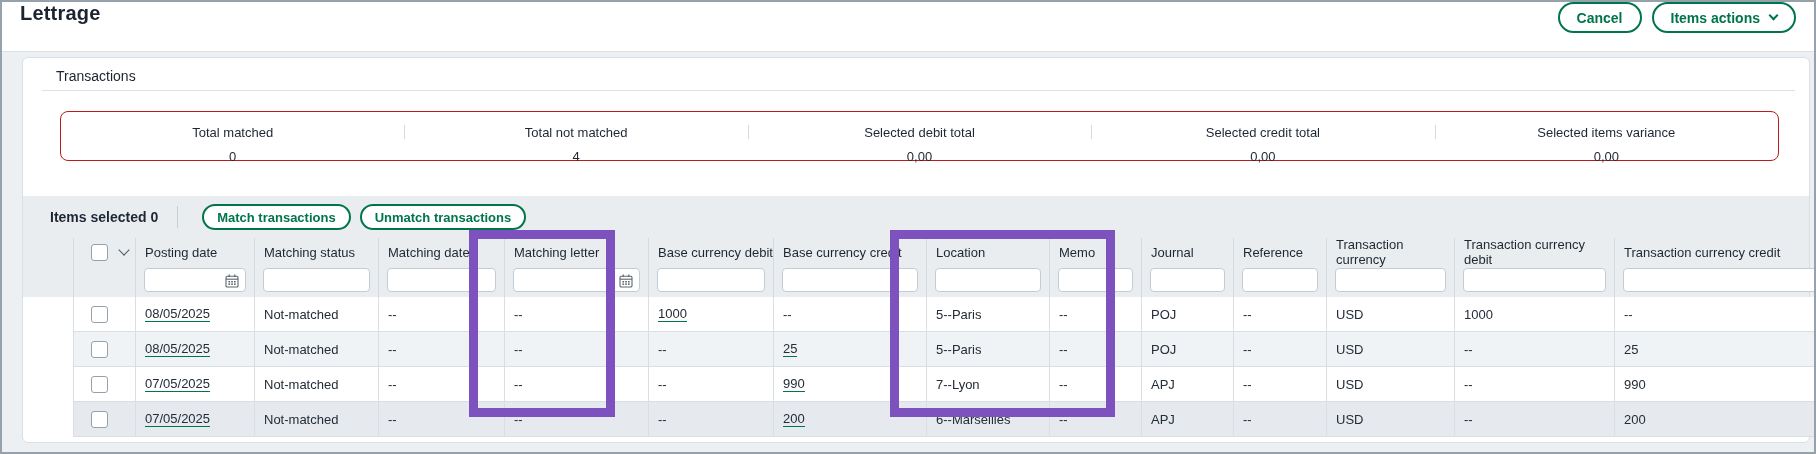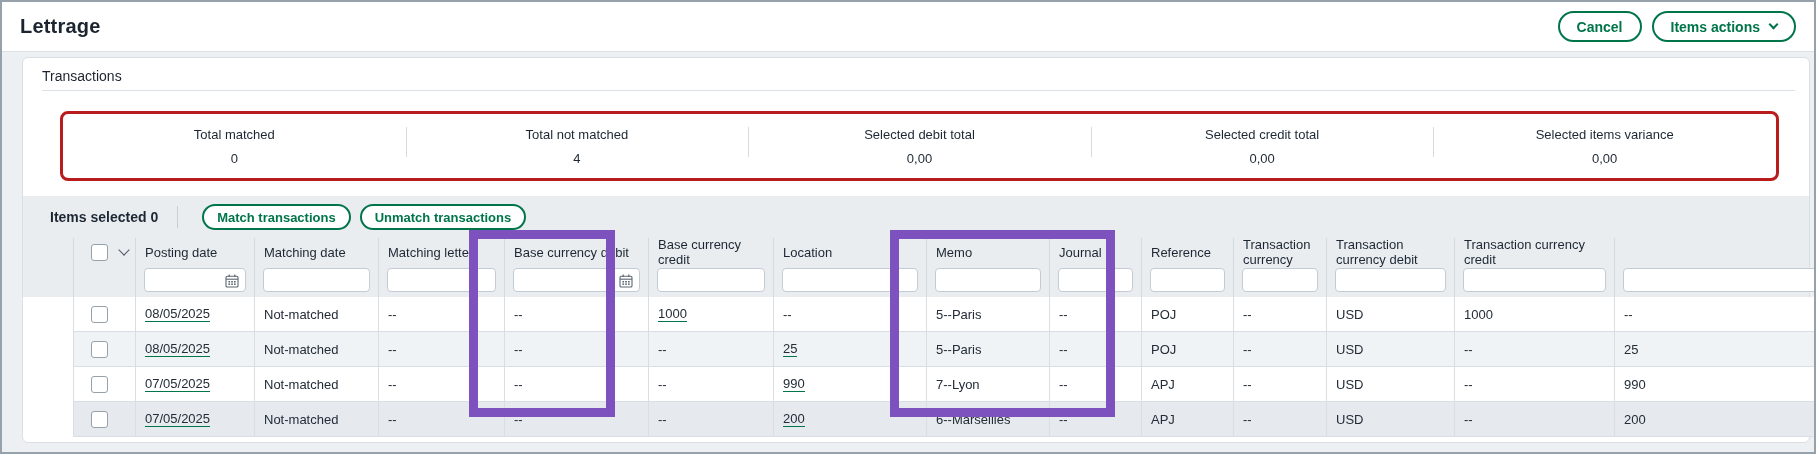--- a/index.html
+++ b/index.html
@@ -3,40 +3,40 @@
 <meta charset="utf-8">
 <style>
   * { margin:0; padding:0; box-sizing:border-box; }
   html,body { width:1816px; height:454px; }
   body { font-family:"Liberation Sans", sans-serif; background:#edf0f3; position:relative; }
 
   .frame { position:absolute; inset:0; border:2px solid #97a1ab; background:#edf0f3; overflow:hidden; }
 
   
   .topbar { position:absolute; left:0; top:0; right:0; height:50px; background:#ffffff;
-            border-bottom:1px solid #dce1e6; display:flex; align-items:center;
+            border-bottom:1px solid #dce1e6; display:flex; align-items:flex-start;
             justify-content:space-between; padding:0 18px;gap:33px; }
   .page-title { font-size:20px; font-weight:700; color:#1b2430; letter-spacing:.2px; }
   .top-actions { display:flex; gap:10px; }
   .pill-btn { display:inline-flex; align-items:center; height:31px; padding:0 17px;
               border:2px solid #00754a; border-radius:16px; background:#fff;
               color:#00754a; font-size:14px; font-weight:700; cursor:pointer;
               font-family:"Liberation Sans", sans-serif; }
   .btn-caret { width:7px; height:7px; border-right:2px solid #00754a; border-bottom:2px solid #00754a;
                transform:rotate(45deg); margin-left:10px; margin-top:-4px; }
 
   
   .card { position:absolute; left:20px; top:55px; width:1788px; height:386px;
           background:#fff; border:1px solid #d9dfe5; border-radius:6px; }
-  .section-title { position:absolute; left:19px; top:10px; font-size:14px; color:#1b2430; }
+  .section-title { position:absolute; left:33px; top:10px; font-size:14px; color:#1b2430; }
   .section-rule { position:absolute; left:19px; right:14px; top:32px; border-top:1px solid #dbe1e6; }
 
   
-  .summary { position:absolute; left:37px; right:30px; top:53px; height:70px;
-             border:3px solid #b91c1c; border-radius:8px; display:flex; background:#fff; }
+  .summary { position:absolute; left:37px; right:30px; top:53px; height:50px;
+             border:1px solid #b91c1c; border-radius:8px; display:flex; background:#fff; }
   .sum-cell { flex:1; position:relative; display:flex; flex-direction:column; align-items:center; padding-top:13px; }
   .sum-cell + .sum-cell::before { content:""; position:absolute; left:0; top:13px; bottom:21px; width:1px; background:#d5dbe1; }
   .sum-label { font-size:13px; color:#1d2733; }
   .sum-value { font-size:13px; color:#1d2733; margin-top:9px; }
 
   
   .gray-band { position:absolute; left:0; top:138px; width:100%; height:101px; background:#e9edf0; }
   .toolbar { position:absolute; left:0; top:0; width:100%; height:42px; display:flex; align-items:center; padding-left:27px; }
   .items-selected { font-size:14px; font-weight:700; color:#1d2733; }
   .tb-divider { width:1px; height:22px; background:#c7cfd6; margin:0 24px 0 19px; }
@@ -135,20 +135,23 @@
     <div class="grid">
         <div class="g-row head-row" style="grid-template-columns: 63px 119px 124px 126px 144px 125px 153px 123px 92px 92px 93px 128px 160px 228px;">
           <div class="h-cell">
             <span class="cb"></span>
             <span class="sel-caret"></span>
           </div>
           <div class="h-cell">
             <span>Posting date</span>
           </div>
           <div class="h-cell">
+            <span>Matching status</span>
+          </div>
+          <div class="h-cell">
             <span>Matching date</span>
           </div>
           <div class="h-cell">
             <span>Matching letter</span>
           </div>
           <div class="h-cell">
             <span>Base currency debit</span>
           </div>
           <div class="h-cell">
             <span>Base currency credit</span>

